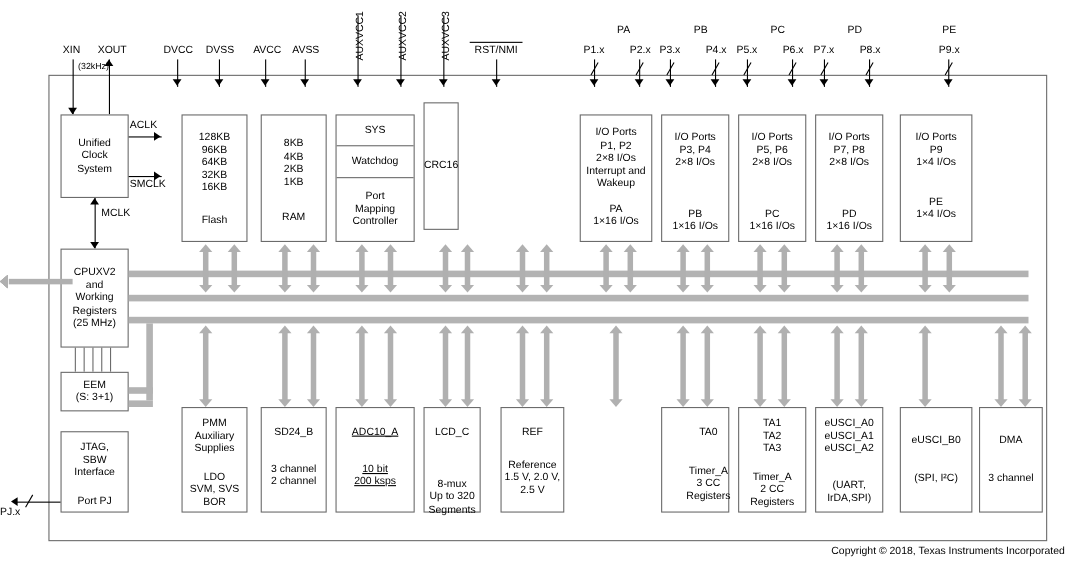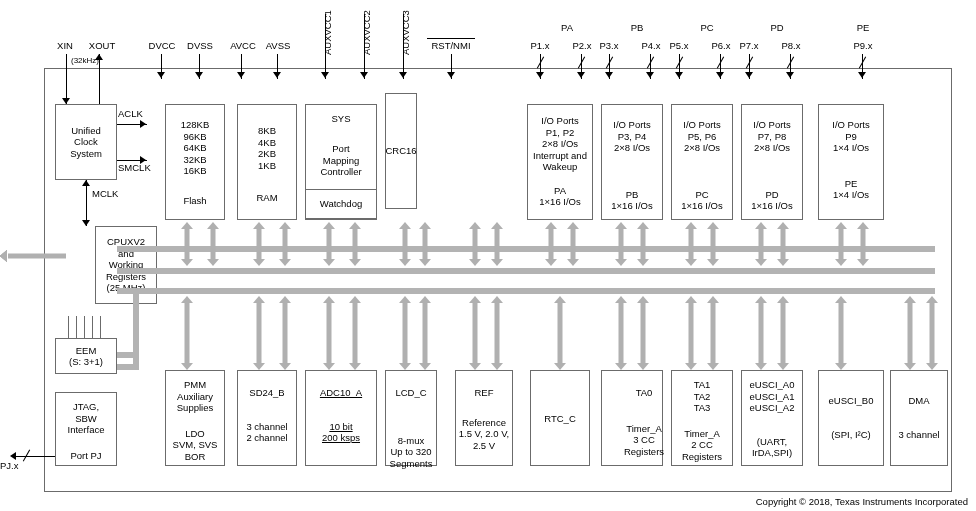--- a/index.html
+++ b/index.html
@@ -163,27 +163,27 @@
       <span>1KB</span>
       <span style="margin-top:21px;">RAM</span>
     </div>
   </div>
 
   <div class="box" style="left:305px;top:104px;width:72px;height:116px;">
     <div class="inner" style="justify-content:flex-start;">
       <div style="height:27px;display:flex;align-items:center;justify-content:center;width:100%;">
         <span>SYS</span>
       </div>
+      <div style="height:28px;display:flex;align-items:center;justify-content:center;width:100%;border-top:1px solid #6b6b6b;border-bottom:1px solid #6b6b6b;">
+        <span>Watchdog</span>
+      </div>
       <div style="flex:1;display:flex;flex-direction:column;align-items:center;justify-content:center;width:100%;">
         <span>Port</span>
         <span>Mapping</span>
         <span>Controller</span>
-      </div>
-      <div style="height:28px;display:flex;align-items:center;justify-content:center;width:100%;border-top:1px solid #6b6b6b;border-bottom:1px solid #6b6b6b;">
-        <span>Watchdog</span>
       </div>
     </div>
   </div>
 
   <div class="box" style="left:385px;top:93px;width:32px;height:116px;">
     <div class="inner">
         <span>CRC16</span>
       </div>
   </div>
 
@@ -233,21 +233,21 @@
   <div class="box" style="left:818px;top:104px;width:66px;height:116px;">
     <div class="inner" style="justify-content:flex-start;padding-top:14px;">
       <span>I/O Ports</span>
       <span>P9</span>
       <span>1×4 I/Os</span>
       <span style="margin-top:24px;">PE</span>
       <span>1×4 I/Os</span>
     </div>
   </div>
 
-  <div class="box" style="left:55px;top:226px;width:62px;height:78px;margin-left:40px;">
+  <div class="box" style="left:55px;top:226px;width:62px;height:90px;">
     <div class="inner">
       <span>CPUXV2</span>
       <span>and</span>
       <span>Working</span>
       <span>Registers</span>
       <span>(25 MHz)</span>
     </div>
   </div>
 
   <div class="vline" style="left:68px;top:316px;height:22px;background:#6b6b6b;"></div>
@@ -541,25 +541,20 @@
 
   <div class="box" style="left:455px;top:370px;width:58px;height:96px;">
     <div class="inner" style="justify-content:flex-start;padding-top:16px;">
       <span>REF</span>
       <span style="margin-top:18px;">Reference</span>
       <span>1.5 V, 2.0 V,</span>
       <span>2.5 V</span>
     </div>
   </div>
 
-  <div class="box" style="left:530px;top:370px;width:60px;height:96px;">
-    <div class="inner" style="justify-content:flex-start;padding-top:42px;">
-      <span>RTC_C</span>
-    </div>
-  </div>
 
   <div class="box" style="left:601px;top:370px;width:62px;height:96px;padding-left:24px;">
     <div class="inner" style="justify-content:flex-start;padding-top:16px;">
       <span>TA0</span>
       <span style="margin-top:24px;">Timer_A</span>
       <span>3 CC</span>
       <span>Registers</span>
     </div>
   </div>
 

